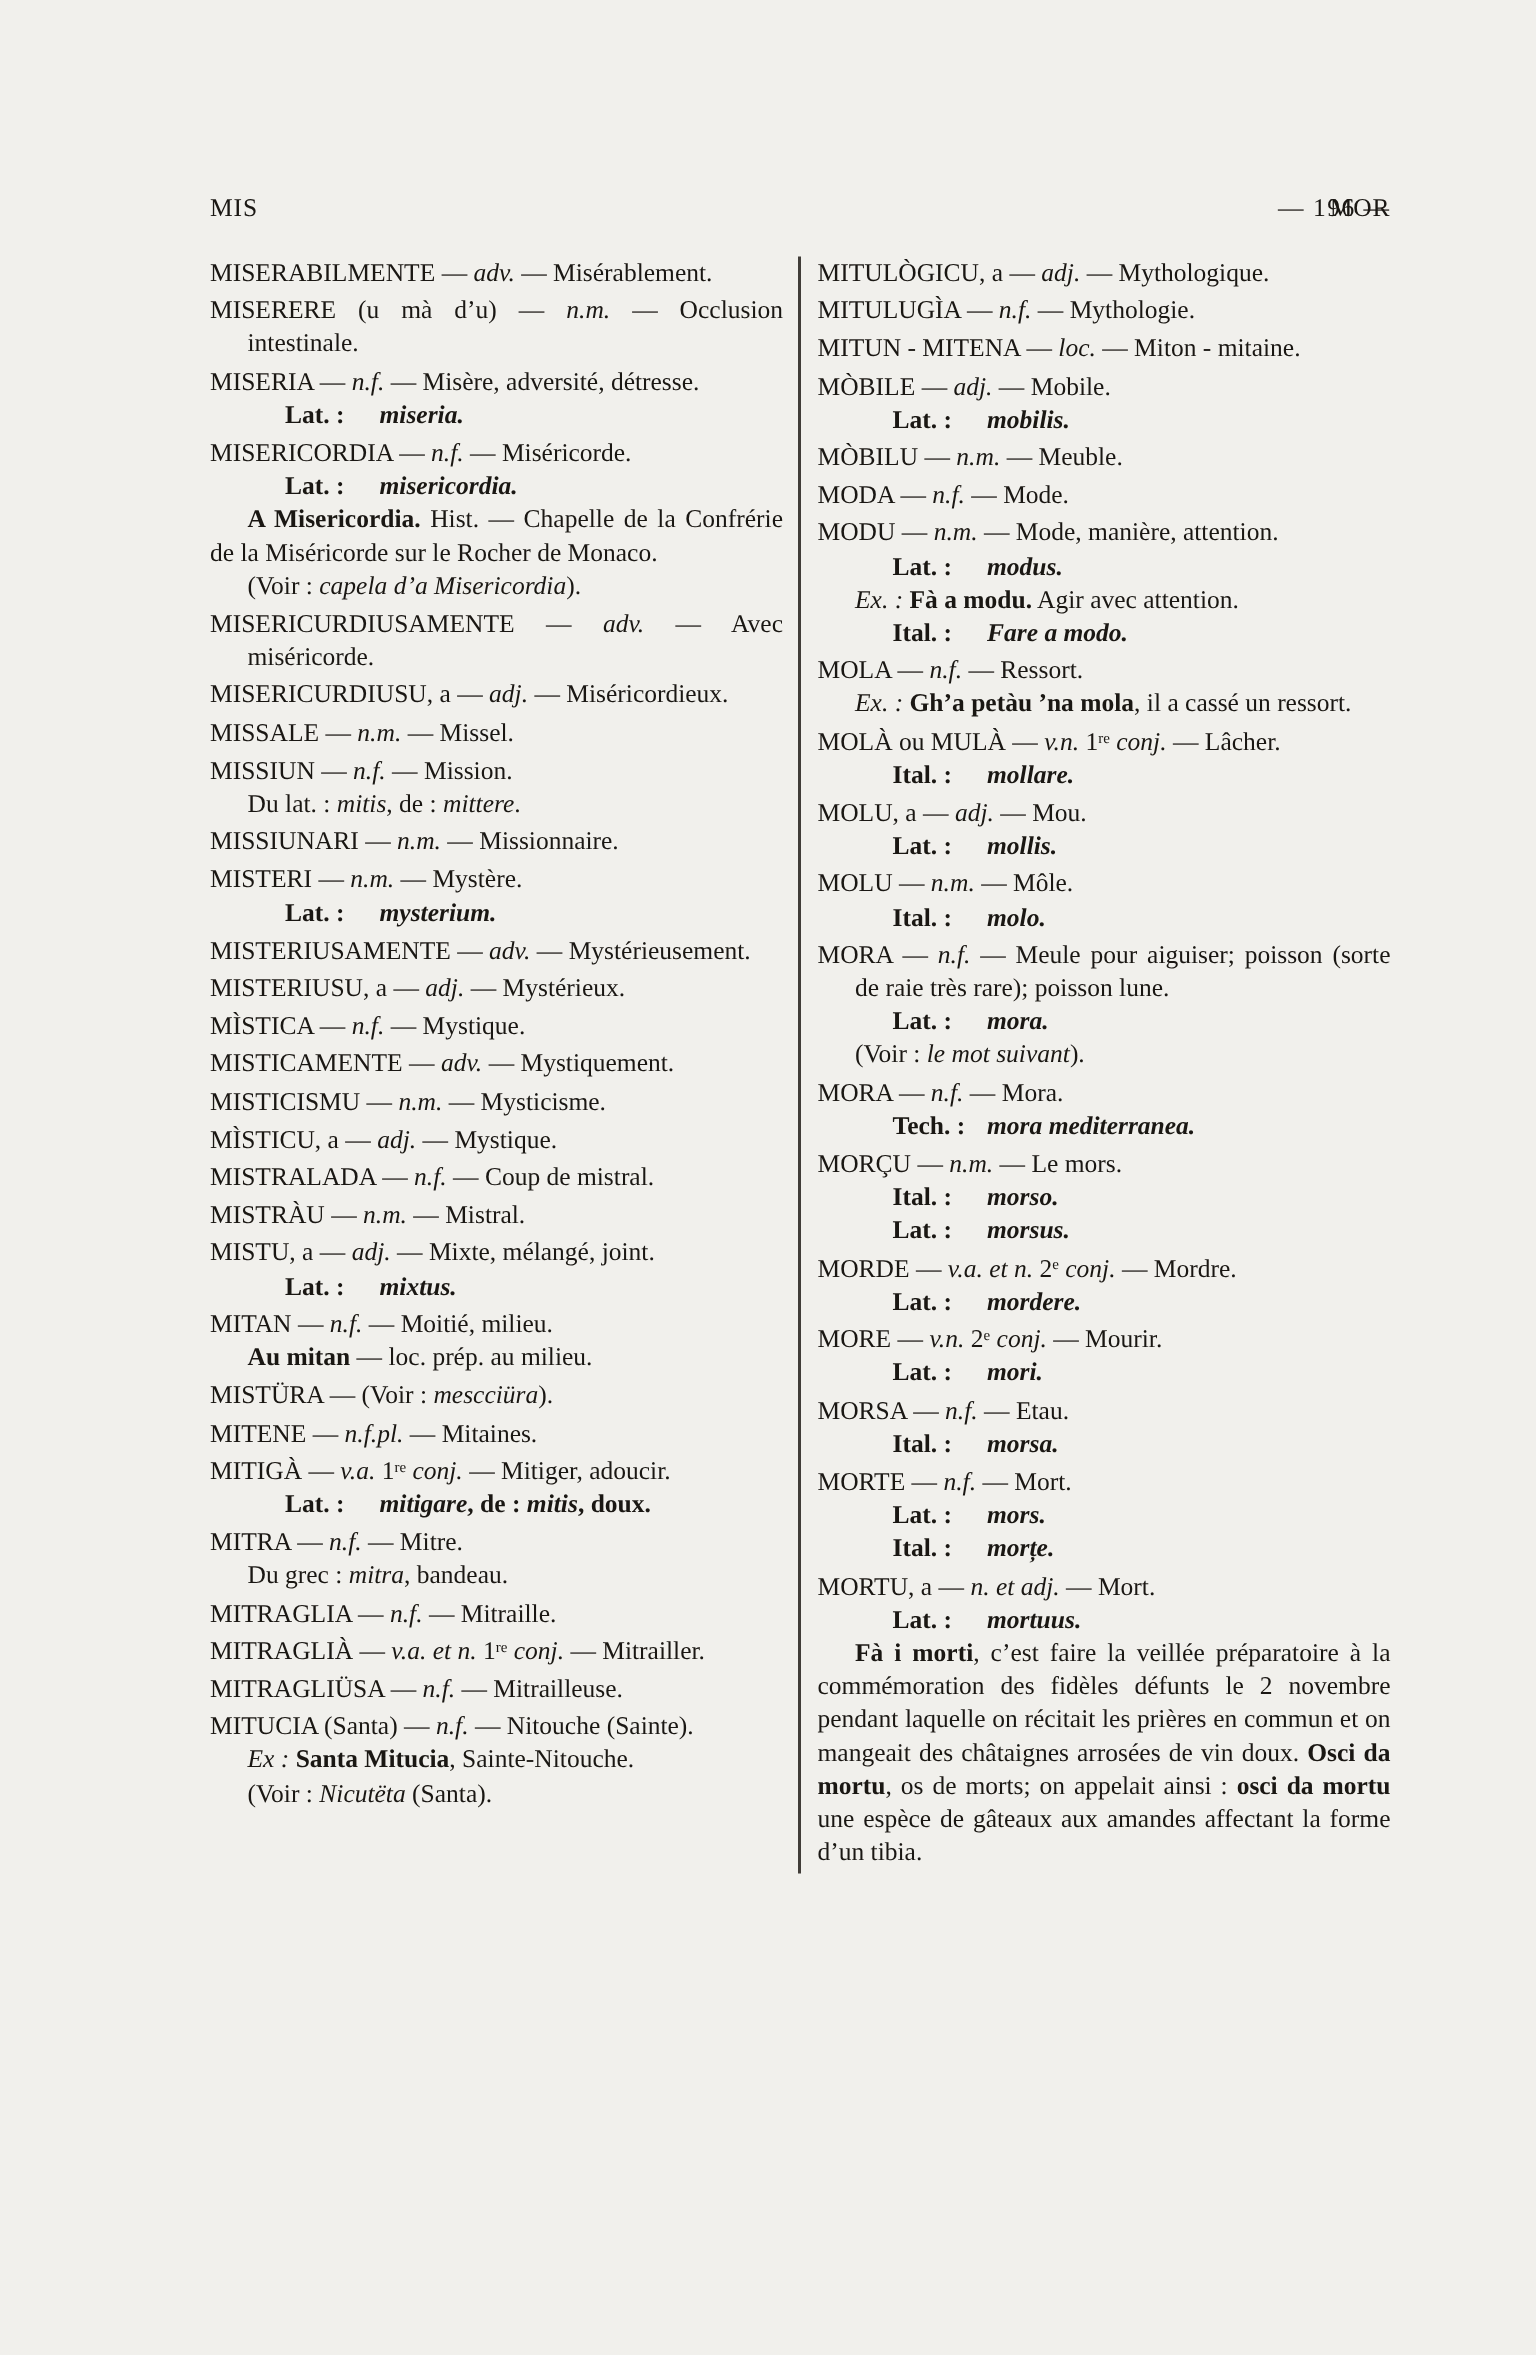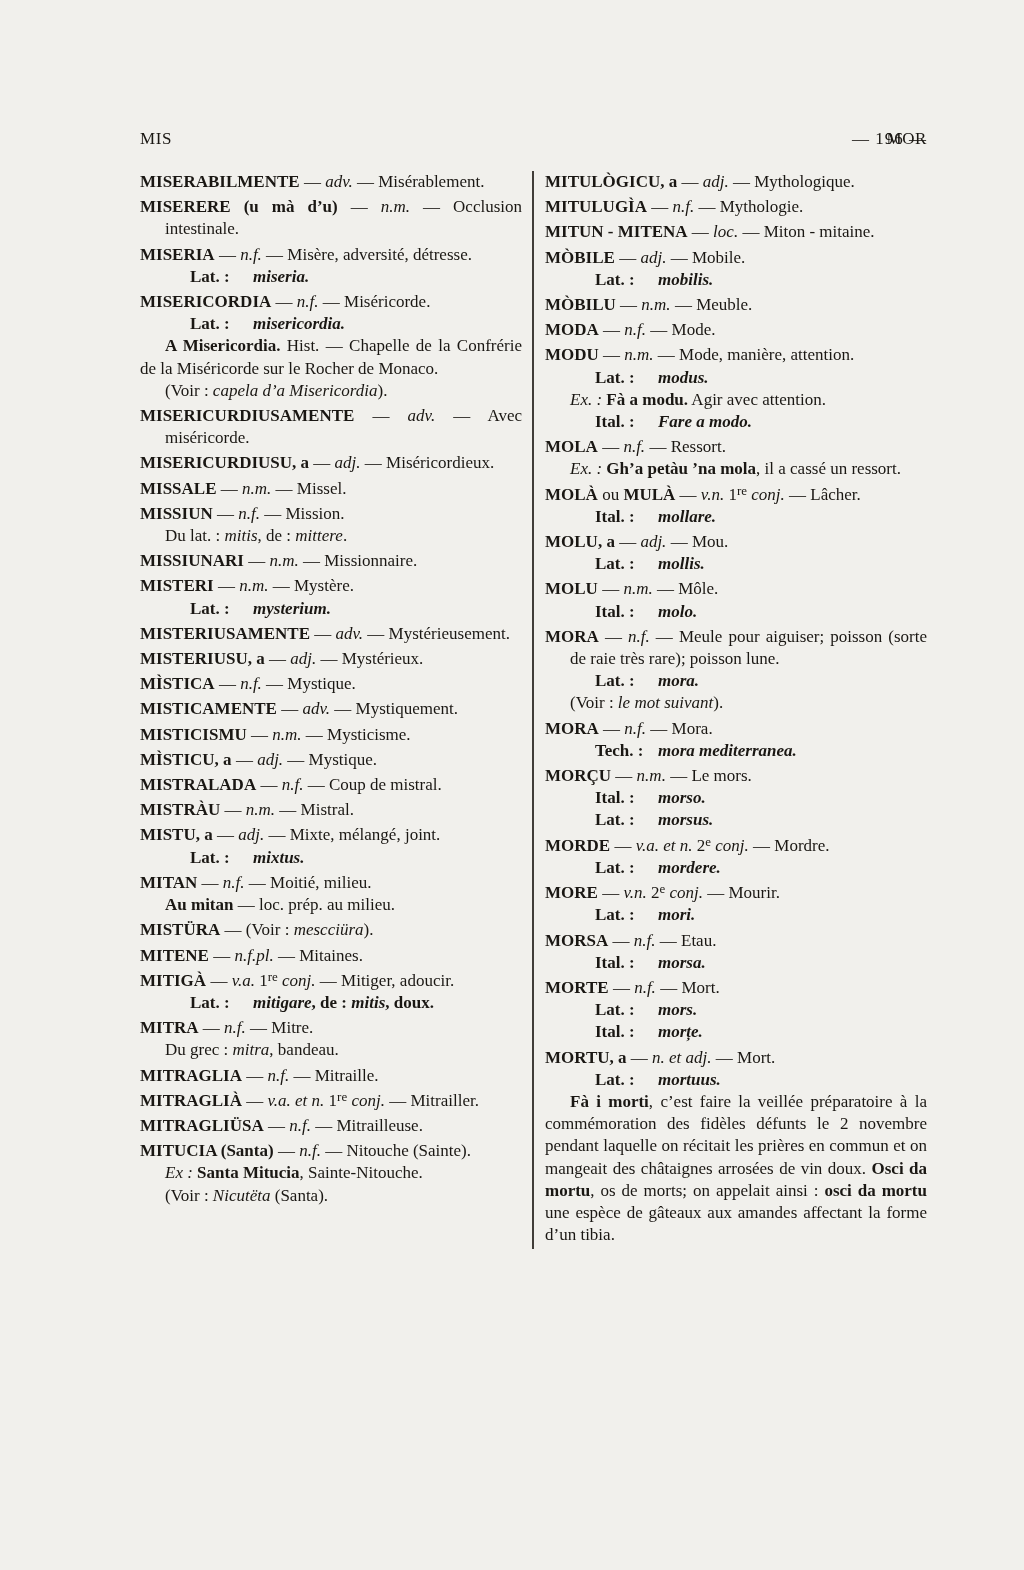--- a/index.html
+++ b/index.html
@@ -16,25 +16,25 @@
   .h-center{position:absolute;left:0;right:0;top:0;text-align:right;letter-spacing:1px;}
   .h-right{position:absolute;right:0;top:0;}
   .cols{position:absolute;top:171px;left:140px;width:787px;display:flex;align-items:stretch;}
   .col{width:382px;font-size:17px;line-height:22.2px;}
   .divider{width:2px;background:#413d38;margin-left:10px;margin-right:11px;}
   .entry{margin-bottom:3px;}
   p{margin:0;}
   .hang{padding-left:25px;text-indent:-25px;text-align:justify;}
   .sub{text-indent:25px;text-align:justify;}
   .tab{text-indent:25px;font-weight:bold;}
-  .b{font-weight:bold;}
+  .b{font-weight:normal;}
   .i{font-style:italic;}
   .bi{font-weight:bold;}
   .lab{display:inline-block;min-width:88px;}
-  .sup{font-size:13px;position:relative;top:-5px;line-height:0;}
+  .sup{font-size:10px;position:relative;top:-5px;line-height:0;}
 </style>
 </head>
 <body style="background: rgb(241, 240, 236); color: rgb(26, 23, 19);">
 
 <div class="page">
   <div class="header">
     <span class="h-left">MIS</span>
     <span class="h-center">— 196 —</span>
     <span class="h-right">MOR</span>
   </div>

